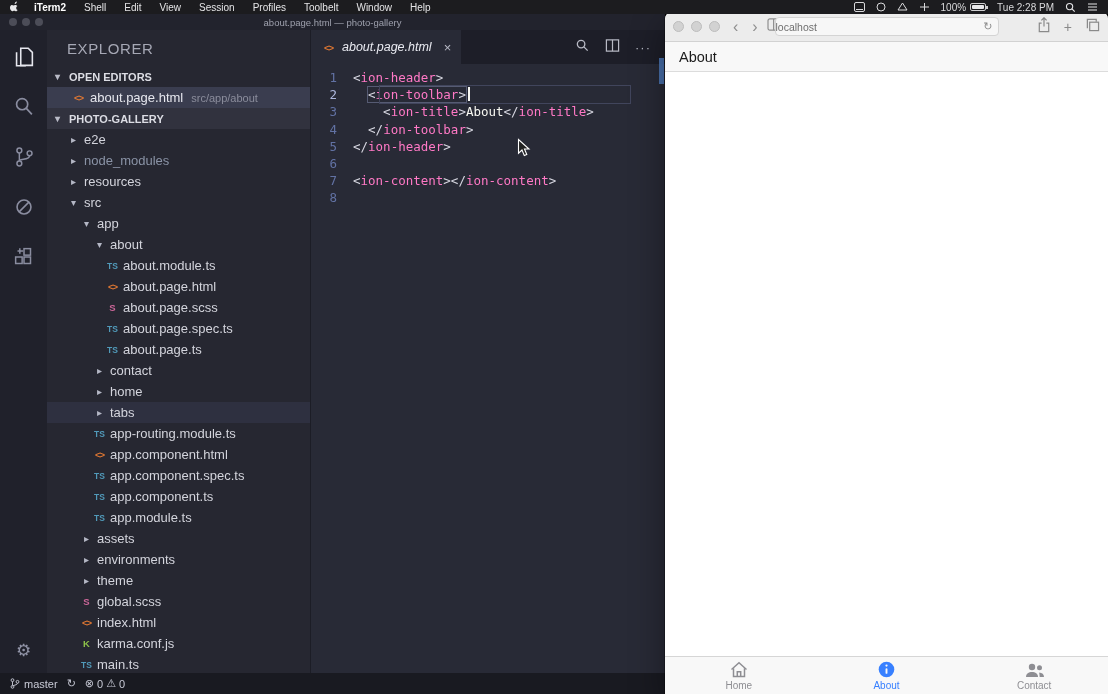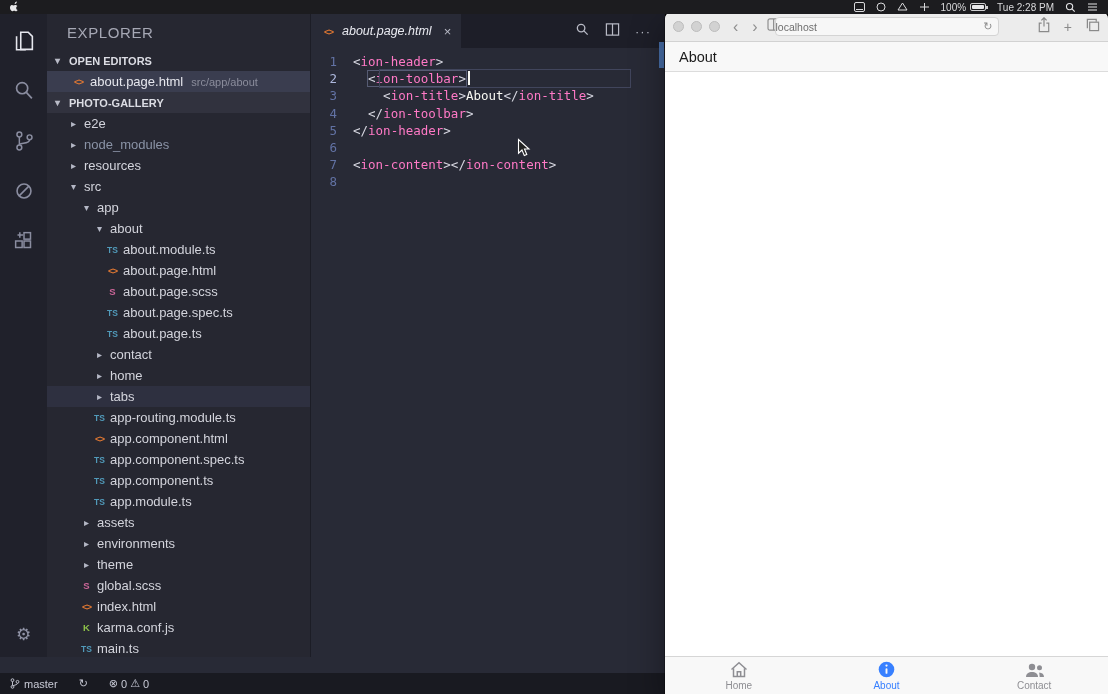--- a/index.html
+++ b/index.html
@@ -72,21 +72,21 @@
   .lbody { white-space:pre; }
   .tok-p { color:#d8d8e2; }
   .tok-t { color:#ff79c6; }
   .tok-x { color:#f8f8f2; }
   .tok-grp { outline:1px solid #565b73; }
   .caret { display:inline-block; width:2px; height:14px; background:#f8f8f2; margin-left:2px; vertical-align:-2px; }
   .curbox { position:absolute; left:52px; right:34px; top:-1px; bottom:-1px; border:1px solid #41455c; pointer-events:none; }
   .ov-marker { position:absolute; right:1px; top:28px; width:5px; height:26px; background:#4f7cc0; opacity:.85; }
 
   .statusbar { position:absolute; left:0; bottom:0; width:777px; height:21px; background:#191a21;
-               color:#c8cad6; font-size:11px; display:flex; align-items:center; padding:0 10px; gap:21px; }
+               color:#c8cad6; font-size:11px; display:flex; align-items:center; padding:0 10px; gap:9px; }
   .sb-item { display:inline-flex; align-items:center; gap:4px; cursor:pointer; }
   .sb-right { margin-left:auto; display:inline-flex; align-items:center; gap:13px; }
   .sb-prob { display:inline-flex; align-items:center; gap:3px; }
   .sb-glyph { font-size:11px; }
 
   
   .browser { position:absolute; left:665px; top:12px; width:443px; height:682px; background:#fff;
              border-radius:7px 7px 0 0; box-shadow:0 0 0 1px rgba(0,0,0,.3), 0 12px 34px rgba(0,0,0,.4);
              overflow:hidden; z-index:20; }
   .b-toolbar { height:30px; background:#ececec; border-bottom:1px solid #d2d2d2; position:relative;
@@ -118,20 +118,31 @@
 </style>
 </head>
 <body>
 
 <div class="menubar">
   <span class="apple">
     <svg width="11" height="12" viewBox="0 0 16 18">
         <path fill="#e8e8ea" d="M11.8 1c.1 1.1-.4 2.1-1 2.9-.7.8-1.8 1.4-2.8 1.3-.1-1 .4-2.1 1-2.8C9.7 1.6 10.8 1.1 11.8 1zM14.6 13c-.4 1-.6 1.4-1.2 2.3-.8 1.2-1.9 2.7-3.2 2.7-1.2 0-1.5-.8-3.1-.8-1.6 0-2 .8-3.2.8-1.4 0-2.4-1.3-3.2-2.5C-1.5 12 .2 7.2 2.9 7c1.3-.1 2.2.8 2.9.8.7 0 1.9-.9 3.4-.8.6 0 2.4.2 3.5 1.9-.1.1-2.1 1.2-2.1 3.6 0 2.8 2.5 3.7 2.6 3.7z" transform="scale(0.85)"></path>
       </svg>
   </span>
+  <span class="mitems">
+      <span class="mitem bold">iTerm2</span>
+      <span class="mitem">Shell</span>
+      <span class="mitem">Edit</span>
+      <span class="mitem">View</span>
+      <span class="mitem">Session</span>
+      <span class="mitem">Profiles</span>
+      <span class="mitem">Toolbelt</span>
+      <span class="mitem">Window</span>
+      <span class="mitem">Help</span>
+    </span>
   <span class="mright">
     <span class="sicon">
         <svg width="11" height="10" viewBox="0 0 11 10">
           <rect x="0.5" y="0.5" width="10" height="9" rx="1.5" fill="none" stroke="#d9d9db"></rect>
           <path d="M2 7.5h7" stroke="#d9d9db"></path>
         </svg>
       </span>
     <span class="sicon">
         <svg width="10" height="10" viewBox="0 0 10 10">
           <circle cx="5" cy="5" r="4" fill="none" stroke="#d9d9db"></circle>
@@ -160,20 +171,28 @@
       </span>
     <span class="sicon">
         <svg width="11" height="10" viewBox="0 0 11 10">
           <path d="M1 2h9M1 5h9M1 8h9" stroke="#e4e4e6"></path>
         </svg>
       </span>
   </span>
 </div>
 
 <div class="vscode">
+  <div class="vs-titlebar">
+    <span class="vs-tl">
+        <i></i>
+        <i></i>
+        <i></i>
+      </span>
+    <span class="vs-title">about.page.html — photo-gallery</span>
+  </div>
 
   <div class="vs-main">
 
     <div class="activitybar">
       <span class="ab-icon">
         <svg width="26" height="26" viewBox="0 0 28 28">
             <path d="M10.5 4.5h8l4.5 4.5v14h-12.5z" fill="none" stroke="#e6e7ee" stroke-width="1.7"></path>
             <path d="M6 9v14.5h10" fill="none" stroke="#e6e7ee" stroke-width="1.7"></path>
           </svg>
       </span>

